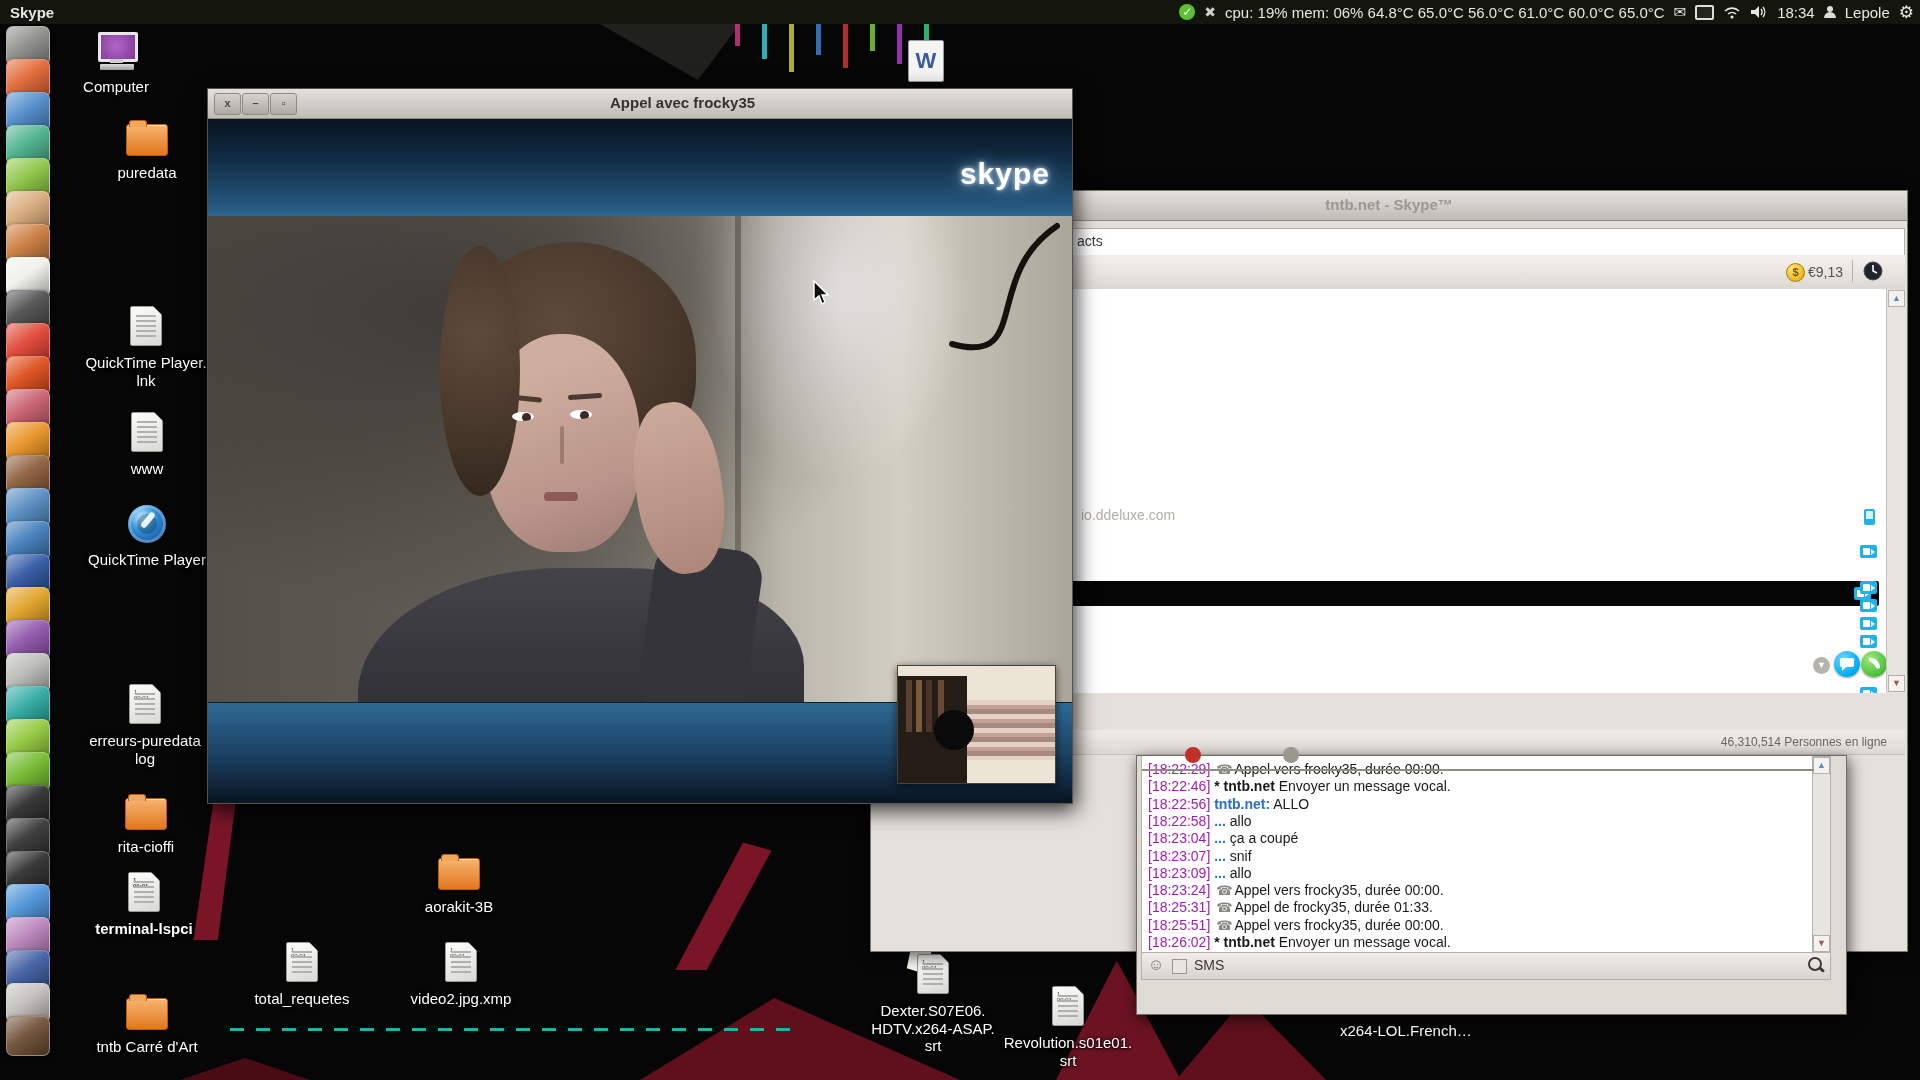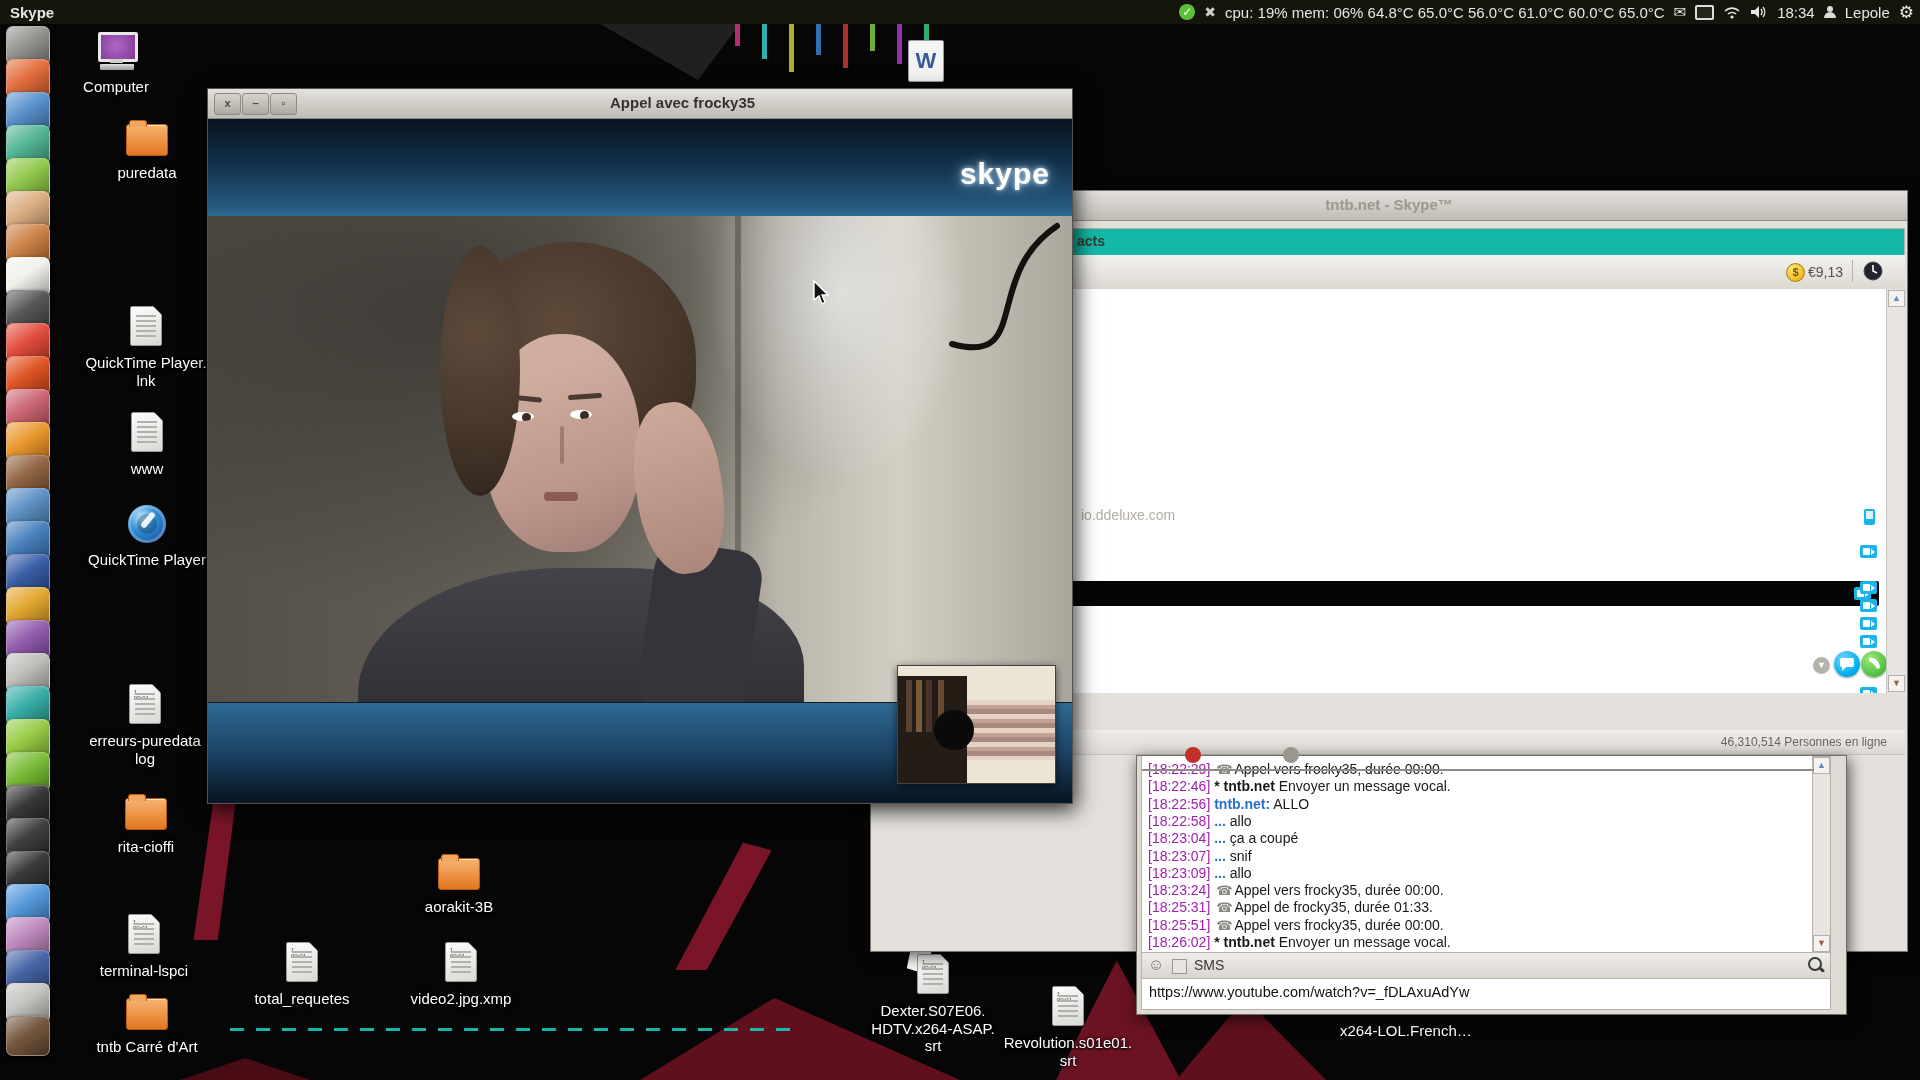--- a/index.html
+++ b/index.html
@@ -62,21 +62,21 @@
   .titlebar{position:relative;height:29px;background:linear-gradient(180deg,#e3e1dd,#bfbcb5);
             border-bottom:1px solid #8e8b84;}
   .titlebar .t{position:absolute;top:5px;font-size:15px;font-weight:bold;color:#35332f;}
   .wbtn{position:absolute;top:4px;width:25px;height:20px;border:1px solid #8e8b84;border-radius:3px;
         background:linear-gradient(180deg,#d6d3cd,#aeaba4);color:#4a4842;font-size:11px;font-weight:bold;
         text-align:center;line-height:19px;}
 
   
   #mainwin{left:870px;top:190px;width:1036px;height:760px;z-index:10;}
   #mainwin .titlebar .t{left:0;right:0;text-align:center;color:#9b988f;}
-  .menustrip{position:absolute;left:2px;right:2px;top:37px;height:26px;background:#14b8a6;border:1px solid #b5b2ab;font-weight:bold;}
+  .menustrip{position:absolute;left:2px;right:2px;top:37px;height:26px;background:#ffffff;border:1px solid #b5b2ab;}
   .menustrip span{position:absolute;left:203px;top:4px;font-size:14px;color:#3a3833;}
   .toolstrip{position:absolute;left:2px;right:2px;top:64px;height:34px;
              background:linear-gradient(180deg,#f4f2ee,#dcd9d3);border-bottom:1px solid #b5b2ab;}
   .coin{position:absolute;right:100px;top:8px;width:17px;height:17px;border-radius:50%;
         background:radial-gradient(circle at 35% 30%,#ffe680,#f0b81e 70%,#c8920a);border:1px solid #a87c08;
         color:#7a5a06;font-size:11px;font-weight:bold;text-align:center;line-height:17px;}
   .balance{position:absolute;right:62px;top:9px;font-size:14px;color:#55524a;}
   .tool-sep{position:absolute;right:52px;top:5px;width:1px;height:22px;background:#b5b2ab;}
   .clocktray{position:absolute;right:22px;top:6px;}
   .contactarea{position:absolute;left:2px;right:2px;top:98px;height:404px;background:#fff;overflow:hidden;}
@@ -254,21 +254,21 @@
           <div>QuickTime Player</div>
         </div></div>
       <div class="dicon" style="left: 65px; top: 684px;"><span class="ic ic-doc ic-srt"><span class="t">1
 00:01</span></span><div class="lbl">
           <div>erreurs-puredata</div>
           <div>log</div>
         </div></div>
       <div class="dicon" style="left: 66px; top: 790px;"><span class="ic ic-folder"></span><div class="lbl">
           <div>rita-cioffi</div>
         </div></div>
-      <div class="dicon" style="left: 64px; top: 914px;"><span class="ic ic-doc ic-srt"><span class="t">1
+      <div class="dicon" style="left: 64px; top: 872px; font-weight: bold;"><span class="ic ic-doc ic-srt"><span class="t">1
 00:01</span></span><div class="lbl">
           <div>terminal-lspci</div>
         </div></div>
       <div class="dicon" style="left: 67px; top: 990px;"><span class="ic ic-folder"></span><div class="lbl">
           <div>tntb Carré d'Art</div>
         </div></div>
       <div class="dicon" style="left: 379px; top: 850px;"><span class="ic ic-folder"></span><div class="lbl">
           <div>aorakit-3B</div>
         </div></div>
       <div class="dicon" style="left: 222px; top: 942px;"><span class="ic ic-doc ic-srt"><span class="t">1
@@ -374,21 +374,20 @@
   <div class="chatscroll">
     <div class="arrowbox" style="top:0;left:0;">▲</div>
     <div class="arrowbox" style="top:178px;left:0;color:#a05a4a;">▼</div>
   </div>
   <div class="smsbar">
     <div class="smiley">☺</div>
     <div class="smscheck"></div>
     <div class="smslabel">SMS</div>
     <div class="mag"></div>
   </div>
-  <div class="chatinput">https://www.youtube.com/watch?v=_fDLAxuAdYw</div>
 </div>
 
 <div class="win" id="callwin">
   <div class="titlebar">
     <div class="wbtn" style="left:6px;">x</div>
     <div class="wbtn" style="left:34px;">–</div>
     <div class="wbtn" style="left:62px;">▫</div>
     <div class="t">Appel avec frocky35</div>
   </div>
   <div class="bluetop">

